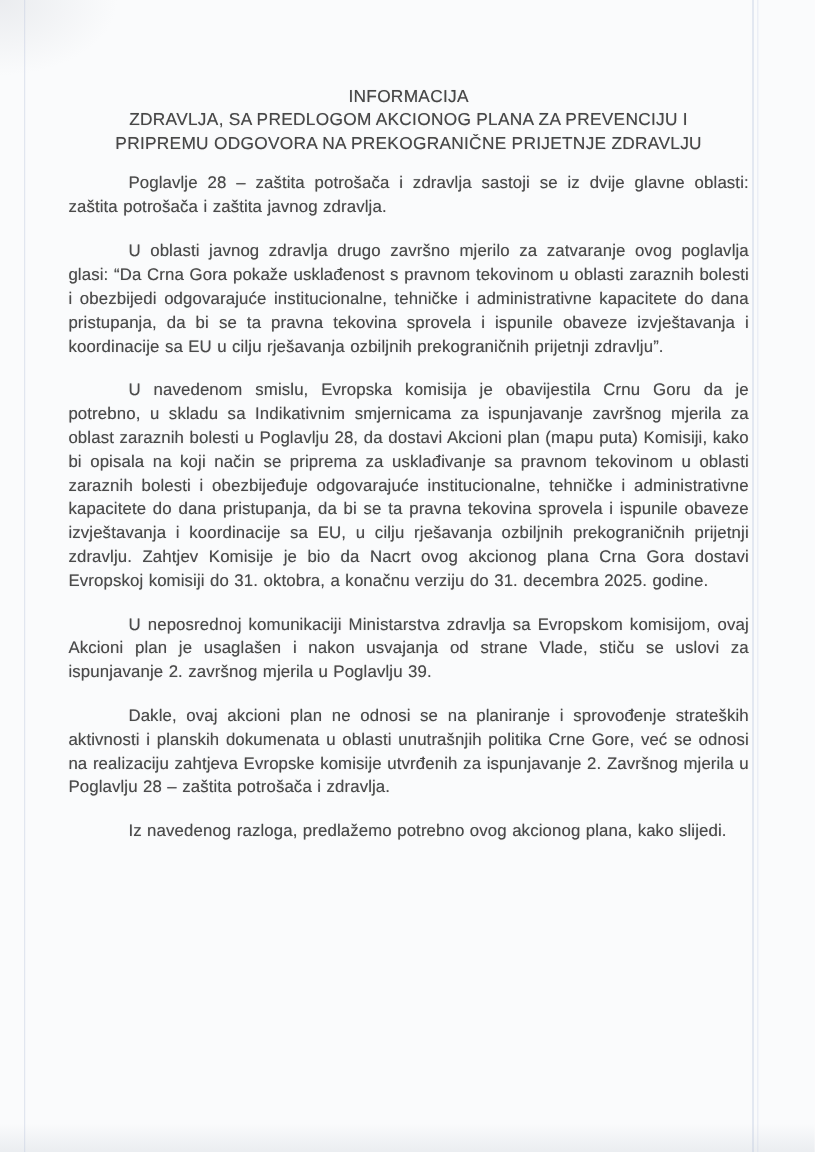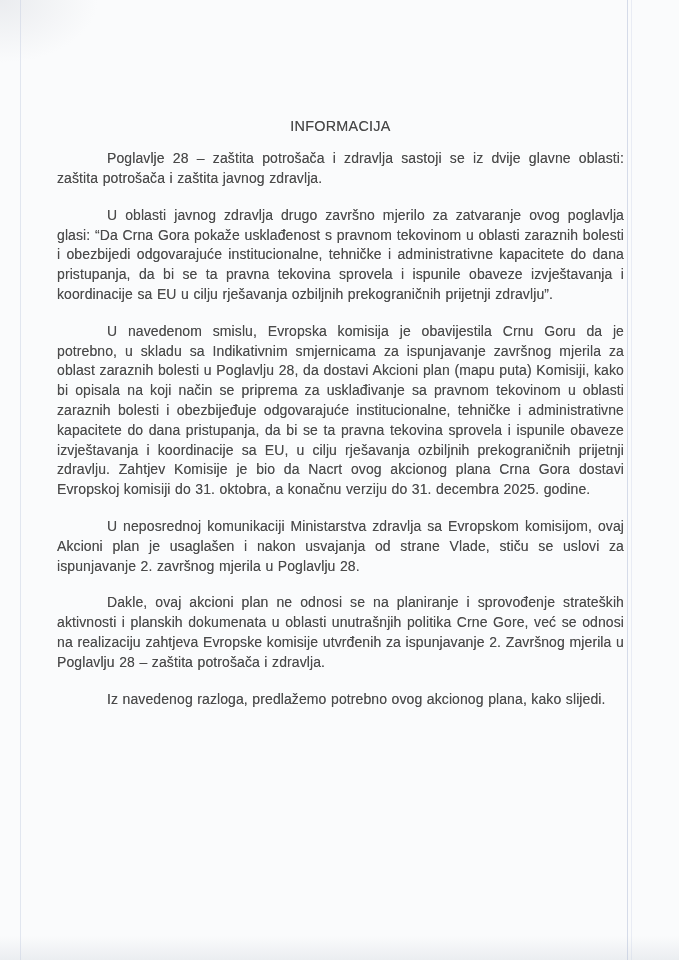--- a/index.html
+++ b/index.html
@@ -41,21 +41,20 @@
   .scan-line.right1 { left: 627px; background: rgba(183,193,216,0.55); }
   .scan-line.right2 { left: 631px; background: rgba(200,208,228,0.35); }
 
   .content {
     position: absolute;
     left: 57px;
     top: 72px;
     width: 567px;
     color: #4a4a4a;
     text-shadow: 0 0 0.6px rgba(74,74,74,0.55);
-    margin-top: 45px;
   }
   .doc-title {
     text-align: center;
     font-size: 14.4px;
     line-height: 19.3px;
     letter-spacing: 0.25px;
     color: #474747;
   }
   .para {
     margin: 0;
@@ -75,23 +74,25 @@
 <div class="page">
 
   <div class="scan-line left"></div>
   <div class="scan-line right1"></div>
   <div class="scan-line right2"></div>
 
   <div class="content">
 
     <div class="doc-title">
       <div>INFORMACIJA</div>
+      <div>ZDRAVLJA, SA PREDLOGOM AKCIONOG PLANA ZA PREVENCIJU I</div>
+      <div>PRIPREMU ODGOVORA NA PREKOGRANIČNE PRIJETNJE ZDRAVLJU</div>
     </div>
 
     <p class="para first">Poglavlje 28 – zaštita potrošača i zdravlja sastoji se iz dvije glavne oblasti: zaštita potrošača i zaštita javnog zdravlja.</p>
     <p class="para">U oblasti javnog zdravlja drugo završno mjerilo za zatvaranje ovog poglavlja glasi: “Da Crna Gora pokaže usklađenost s pravnom tekovinom u oblasti zaraznih bolesti i obezbijedi odgovarajuće institucionalne, tehničke i administrativne kapacitete do dana pristupanja, da bi se ta pravna tekovina sprovela i ispunile obaveze izvještavanja i koordinacije sa EU u cilju rješavanja ozbiljnih prekograničnih prijetnji zdravlju”.</p>
     <p class="para">U navedenom smislu, Evropska komisija je obavijestila Crnu Goru da je potrebno, u skladu sa Indikativnim smjernicama za ispunjavanje završnog mjerila za oblast zaraznih bolesti u Poglavlju 28, da dostavi Akcioni plan (mapu puta) Komisiji, kako bi opisala na koji način se priprema za usklađivanje sa pravnom tekovinom u oblasti zaraznih bolesti i obezbijeđuje odgovarajuće institucionalne, tehničke i administrativne kapacitete do dana pristupanja, da bi se ta pravna tekovina sprovela i ispunile obaveze izvještavanja i koordinacije sa EU, u cilju rješavanja ozbiljnih prekograničnih prijetnji zdravlju. Zahtjev Komisije je bio da Nacrt ovog akcionog plana Crna Gora dostavi Evropskoj komisiji do 31. oktobra, a konačnu verziju do 31. decembra 2025. godine.</p>
-    <p class="para">U neposrednoj komunikaciji Ministarstva zdravlja sa Evropskom komisijom, ovaj Akcioni plan je usaglašen i nakon usvajanja od strane Vlade, stiču se uslovi za ispunjavanje 2. završnog mjerila u Poglavlju 28.</p>
+    <p class="para">U neposrednoj komunikaciji Ministarstva zdravlja sa Evropskom komisijom, ovaj Akcioni plan je usaglašen i nakon usvajanja od strane Vlade, stiču se uslovi za ispunjavanje 2. završnog mjerila u Poglavlju 39.</p>
     <p class="para">Dakle, ovaj akcioni plan ne odnosi se na planiranje i sprovođenje strateških aktivnosti i planskih dokumenata u oblasti unutrašnjih politika Crne Gore, već se odnosi na realizaciju zahtjeva Evropske komisije utvrđenih za ispunjavanje 2. Završnog mjerila u Poglavlju 28 – zaštita potrošača i zdravlja.</p>
     <p class="para">Iz navedenog razloga, predlažemo potrebno ovog akcionog plana, kako slijedi.</p>
 
   </div>
 </div>
 
 </body></html>

